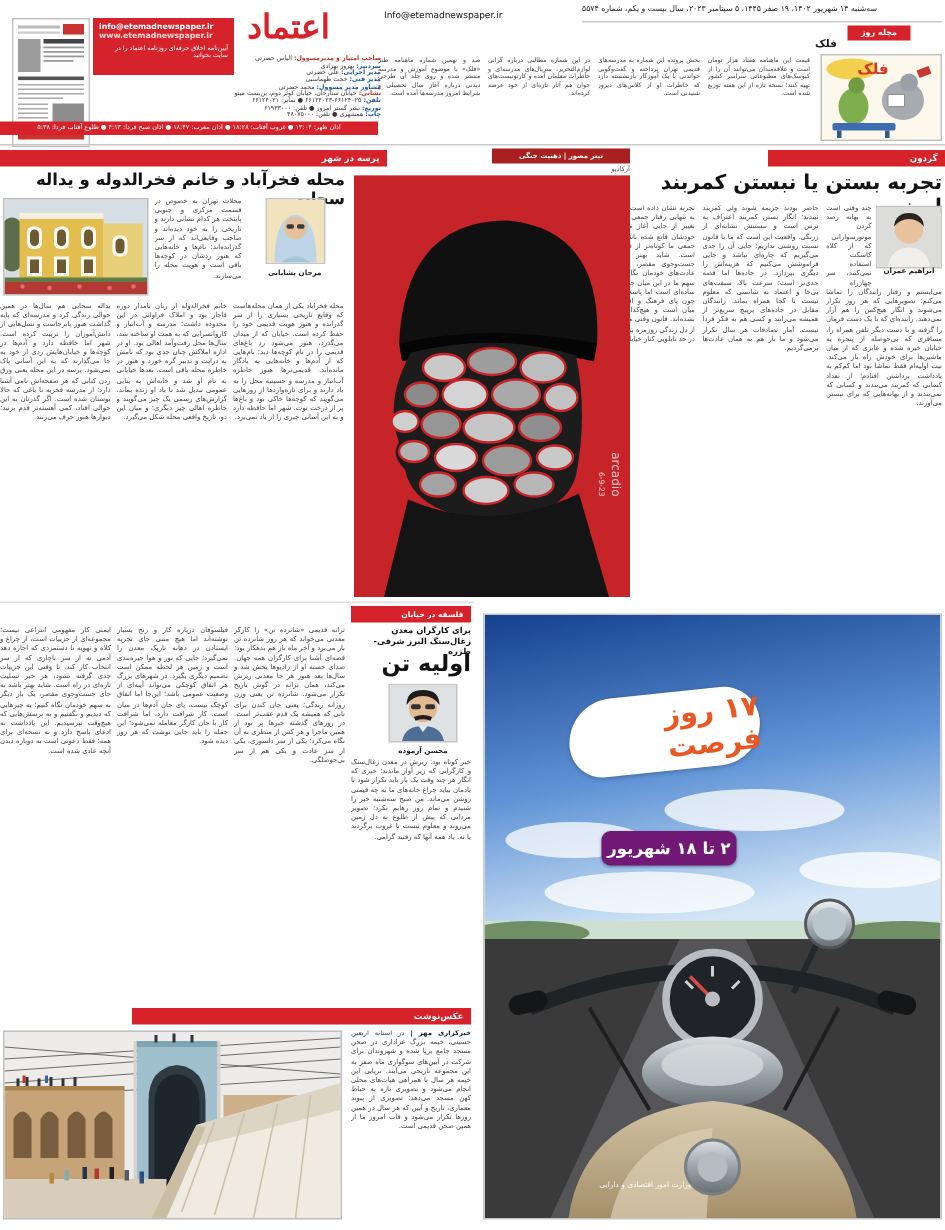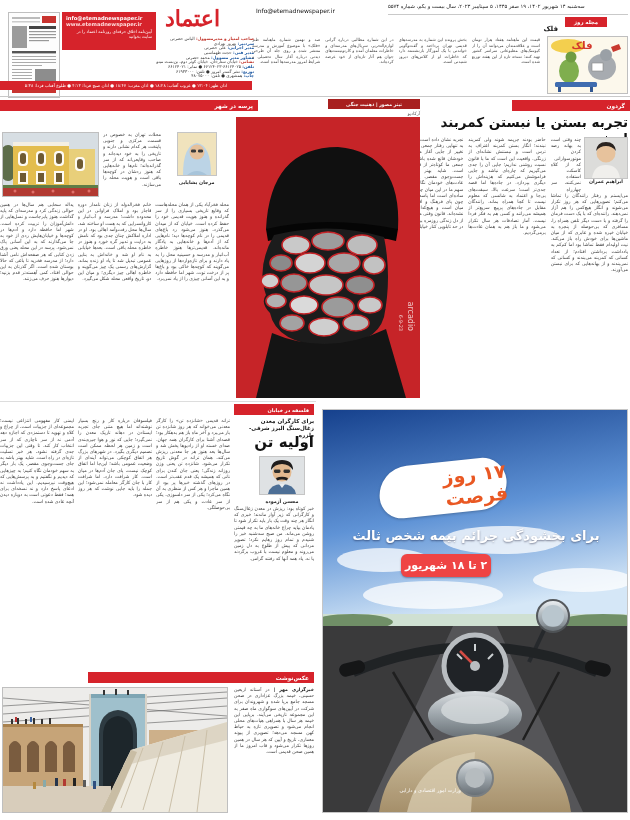--- a/index.html
+++ b/index.html
@@ -170,20 +170,21 @@
 
       <path d="M36,216 Q92,240 150,212 L170,281 L20,281 Z" fill="#141414"></path>
 
       <g transform="translate(172,214) rotate(90)">
         <text x="0" y="0" font-size="8" fill="#efc9c9" font-family="DejaVu Sans">arcadio</text>
         <text x="0" y="9" font-size="5" fill="#efc9c9" font-family="DejaVu Sans">6-9-23</text>
       </g>
     </svg>
   </div>
 
+  <div class="abs hl" style="left:2px;top:113px;width:228px;height:15px;font-size:11px;">محله فخرآباد و خانم فخرالدوله و یداله سحابی</div>
 
   <div class="abs photoframe" style="left:2px;top:132px;width:97px;height:65px;">
     <svg width="95" height="63" viewBox="0 0 95 63">
       <rect width="95" height="63" fill="#d7dee3"></rect>
       <ellipse cx="5" cy="30" rx="10" ry="18" fill="#5d6d4a"></ellipse>
       <rect x="10" y="12" width="56" height="42" fill="#e3bd4e"></rect>
       <rect x="10" y="9" width="56" height="4" fill="#f4efe2"></rect>
       <g fill="#fdfaf2">
         <rect x="15" y="18" width="10" height="15" rx="4"></rect>
         <rect x="33" y="18" width="10" height="15" rx="4"></rect>
@@ -405,18 +406,17 @@
       <path d="M56,402 Q66,332 152,324 Q238,332 248,402 Z" fill="url(#tank)"></path>
       <path d="M84,402 Q96,348 152,342 Q150,370 148,402 Z" fill="#efe3c4" opacity="0.7"></path>
       <circle cx="152" cy="368" r="18" fill="url(#chrome)" stroke="#84898d" stroke-width="2"></circle>
       <circle cx="152" cy="368" r="10" fill="#c6ccd0"></circle>
       <rect x="0" y="216" width="304" height="186" fill="#000" opacity="0.08"></rect>
     </svg>
 
     <div class="abs" style="left:56px;top:52px;width:128px;height:52px;background:#fff;border-radius:30px 24px 28px 22px;transform:rotate(-6deg);display:flex;align-items:center;justify-content:center;box-shadow:0 1px 3px rgba(0,0,0,.25);">
       <span style="font-size:19px;font-weight:bold;color:#e95823;">۱۷ روز فرصت</span>
     </div>
-    <div class="abs" style="left:10px;top:118px;width:286px;height:16px;text-align:center;color:#fff;font-weight:bold;font-size:13px;text-shadow:0 1px 2px rgba(0,0,30,.45);">برای بخشودگی جرائم بیمه شخص ثالث</div>
-    <div class="abs" style="left:78px;top:144px;width:90px;height:23px;background:#ef4444;border-radius:6px;color:#fff;font-weight:bold;font-size:11px;display:flex;align-items:center;justify-content:center;box-shadow:0 1px 2px rgba(0,0,30,.35);">۲ تا ۱۸ شهریور</div>
+    <div class="abs" style="left:78px;top:144px;width:90px;height:23px;background:#701a75;border-radius:6px;color:#fff;font-weight:bold;font-size:11px;display:flex;align-items:center;justify-content:center;box-shadow:0 1px 2px rgba(0,0,30,.35);">۲ تا ۱۸ شهریور</div>
     <div class="abs" style="left:8px;top:377px;width:130px;height:10px;color:rgba(255,255,255,.92);font-size:5px;">وزارت امور اقتصادی و دارایی</div>
   </div>
 
 </div>
 
 </body></html>

